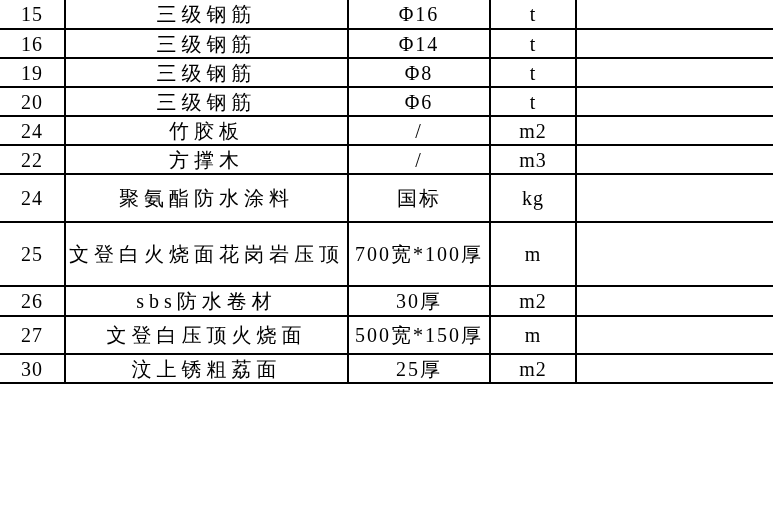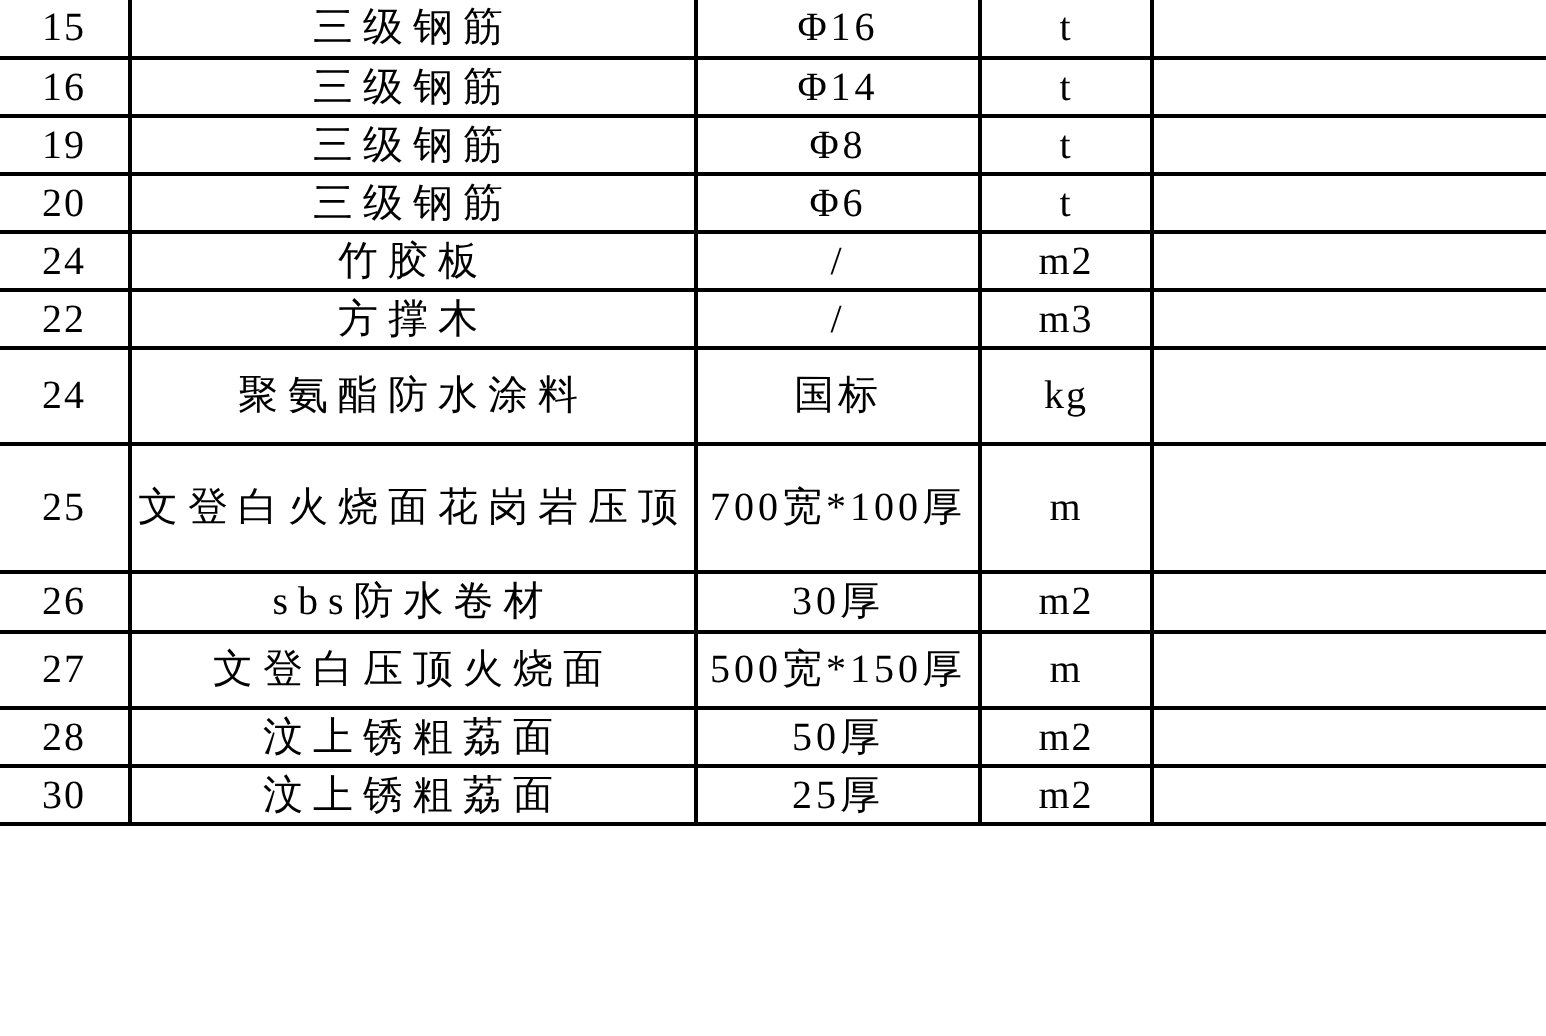--- a/index.html
+++ b/index.html
@@ -122,27 +122,20 @@
       <td class="c-blank"></td>
     </tr>
     <tr class="h41">
       <td class="c-no">27</td>
       <td class="c-name">文登白压顶火烧面</td>
       <td class="c-spec">500宽*150厚</td>
       <td class="c-unit">m</td>
       <td class="c-blank"></td>
     </tr>
     <tr class="h29">
-      <td class="c-no">28</td>
-      <td class="c-name">汶上锈粗荔面</td>
-      <td class="c-spec">50厚</td>
-      <td class="c-unit">m2</td>
-      <td class="c-blank"></td>
-    </tr>
-    <tr class="h29">
       <td class="c-no">30</td>
       <td class="c-name">汶上锈粗荔面</td>
       <td class="c-spec">25厚</td>
       <td class="c-unit">m2</td>
       <td class="c-blank"></td>
     </tr>
     <tr class="sliver-row h3">
       <td></td>
       <td></td>
       <td></td>

